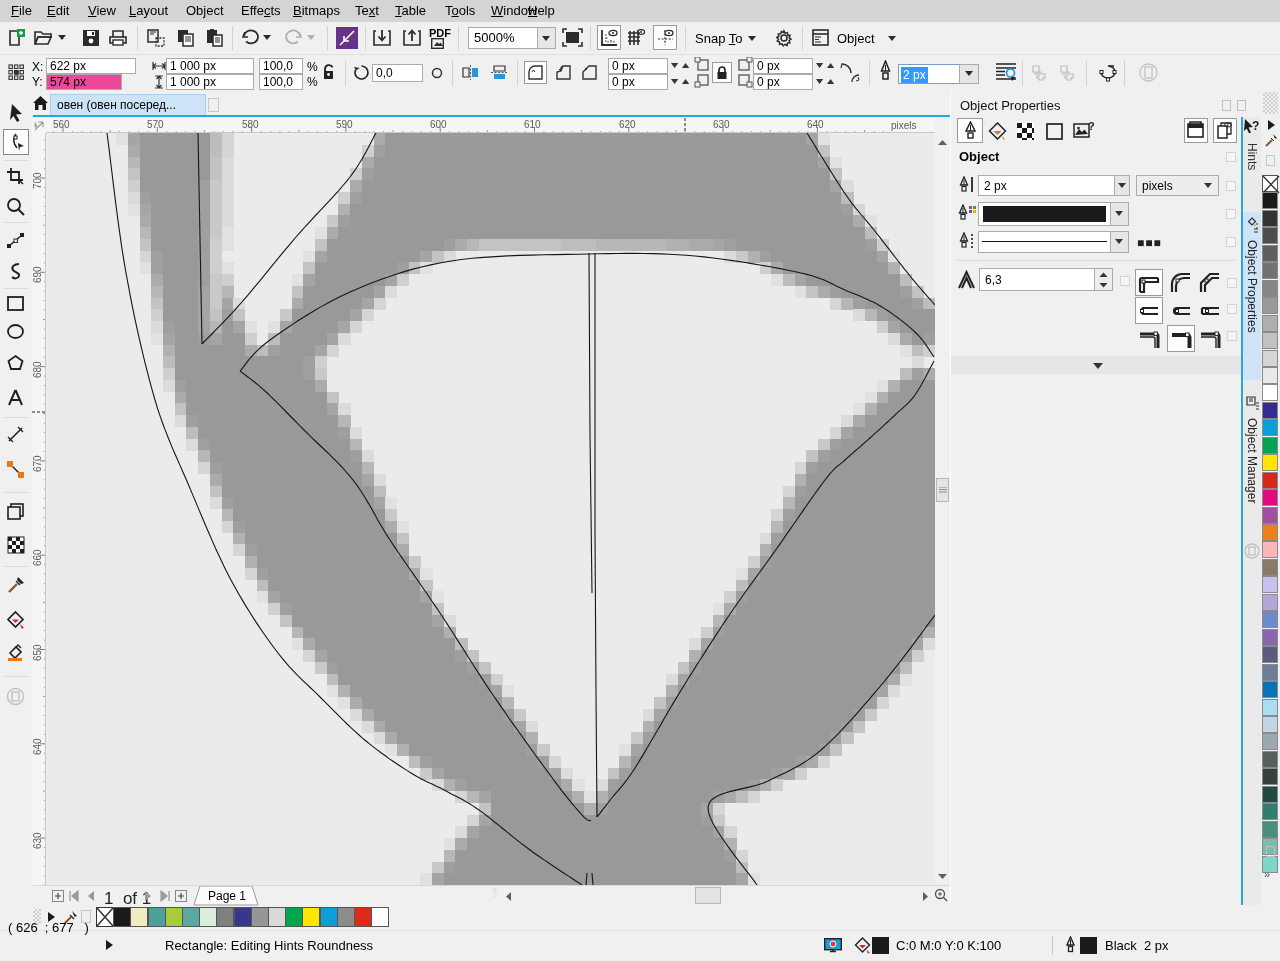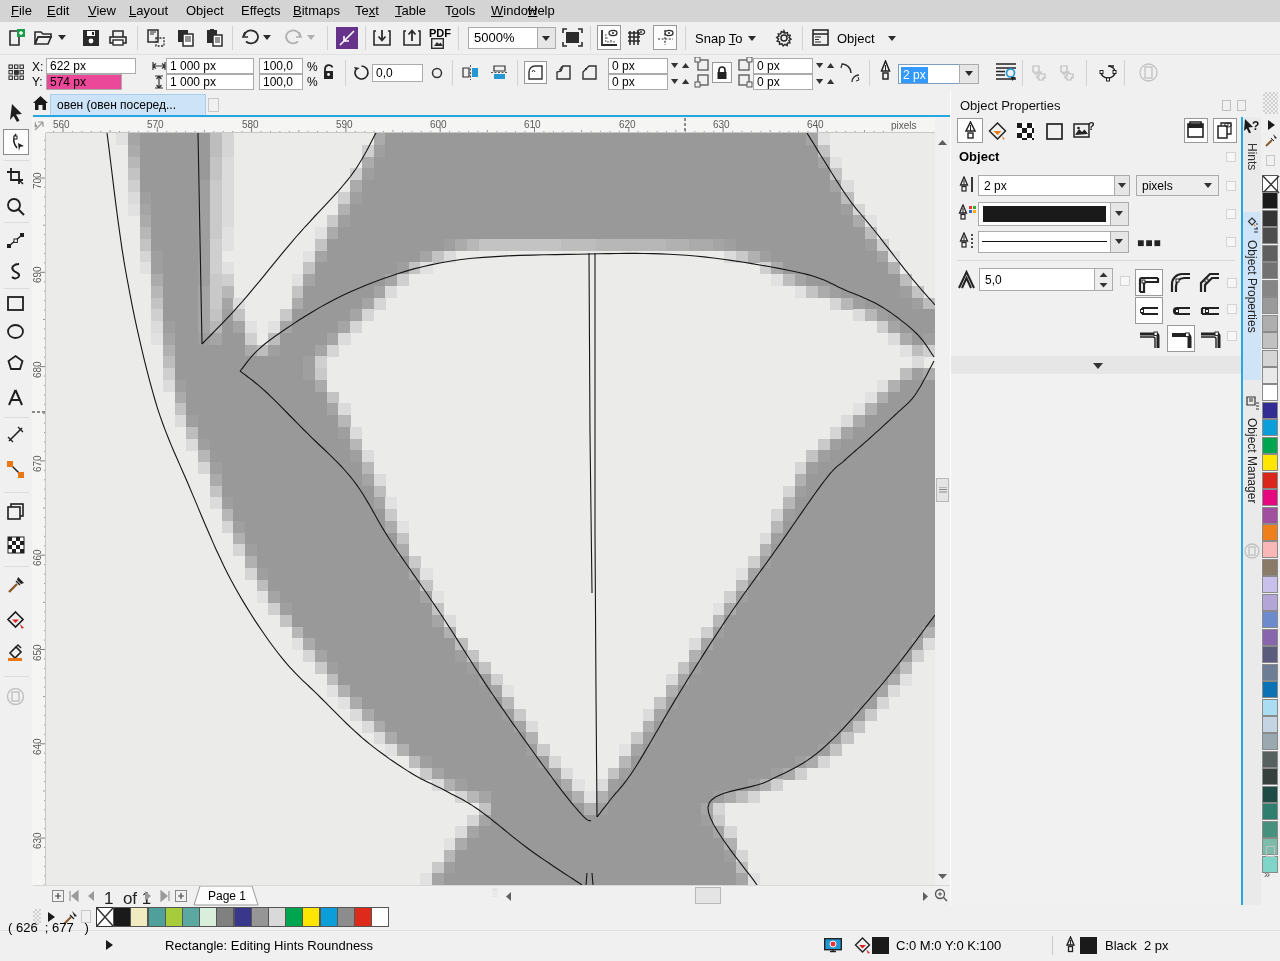--- a/index.html
+++ b/index.html
@@ -1374,21 +1374,21 @@
 <svg class="abs" style="left:1114px;top:238px" width="10" height="8" viewBox="0 0 10 8">
     <path d="M1 1l4 5 4-5z" fill="#333"></path>
   </svg>
 <div class="abs" style="left:1137px;top:236px;font-size:12px;font-weight:bold;letter-spacing:1px;color:#222">■■■</div>
 <div class="chk" style="left:1226px;top:237px"></div>
 <div class="abs" style="left:957px;top:260px;width:278px;height:1px;background:#d8d8d8"></div>
 <svg class="abs" style="left:957px;top:270px" width="19" height="20" viewBox="0 0 19 20">
     <path d="M2 18L9.5 2l7.5 16" fill="none" stroke="#222" stroke-width="2"></path>
     <path d="M5 18L9.5 8l4.5 10" fill="none" stroke="#222" stroke-width="2"></path>
   </svg>
-<div class="abs" style="left:979px;top:268px;width:116px;height:23px;background:#fff;border:1px solid #ababab;font-size:12px;padding:4px 0 0 5px">5,0</div>
+<div class="abs" style="left:979px;top:268px;width:116px;height:23px;background:#fff;border:1px solid #ababab;font-size:12px;padding:4px 0 0 5px">6,3</div>
 <div class="abs" style="left:1094px;top:268px;width:19px;height:23px;background:#ededed;border:1px solid #ababab"></div>
 <svg class="abs" style="left:1099px;top:272px" width="9" height="16" viewBox="0 0 9 16">
     <path d="M0.5 5L4.5 0.5 8.5 5z" fill="#333"></path>
     <path d="M0.5 11l4 4.5 4-4.5z" fill="#333"></path>
   </svg>
 <div class="chk" style="left:1120px;top:276px"></div>
 <div class="abs" style="left:1135px;top:269px;width:28px;height:27px;background:#fdfdfd;border:1px solid #9a9a9a"></div>
 <svg class="abs" style="left:1138px;top:272px" width="22" height="22" viewBox="0 0 22 22">
     <path d="M2 20V8a2 2 0 0 1 2-2h16M2 20h4V12a2 2 0 0 1 2-2h12v-4" fill="none" stroke="#222" stroke-width="2.2"></path>
     <rect x="4" y="8" width="3" height="3" fill="#fff" stroke="#222"></rect>

